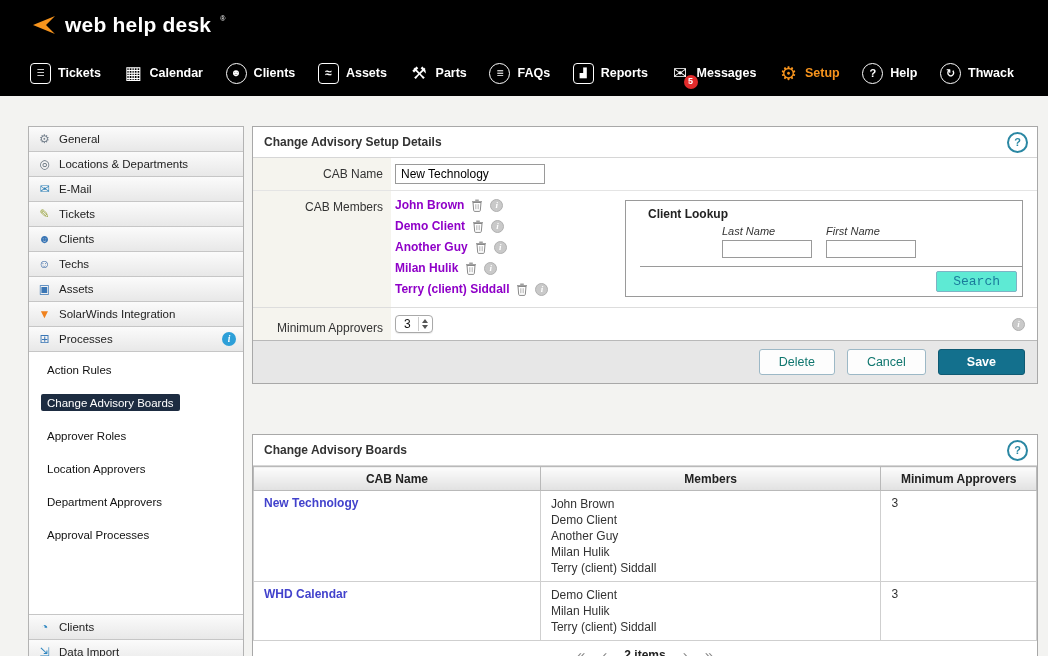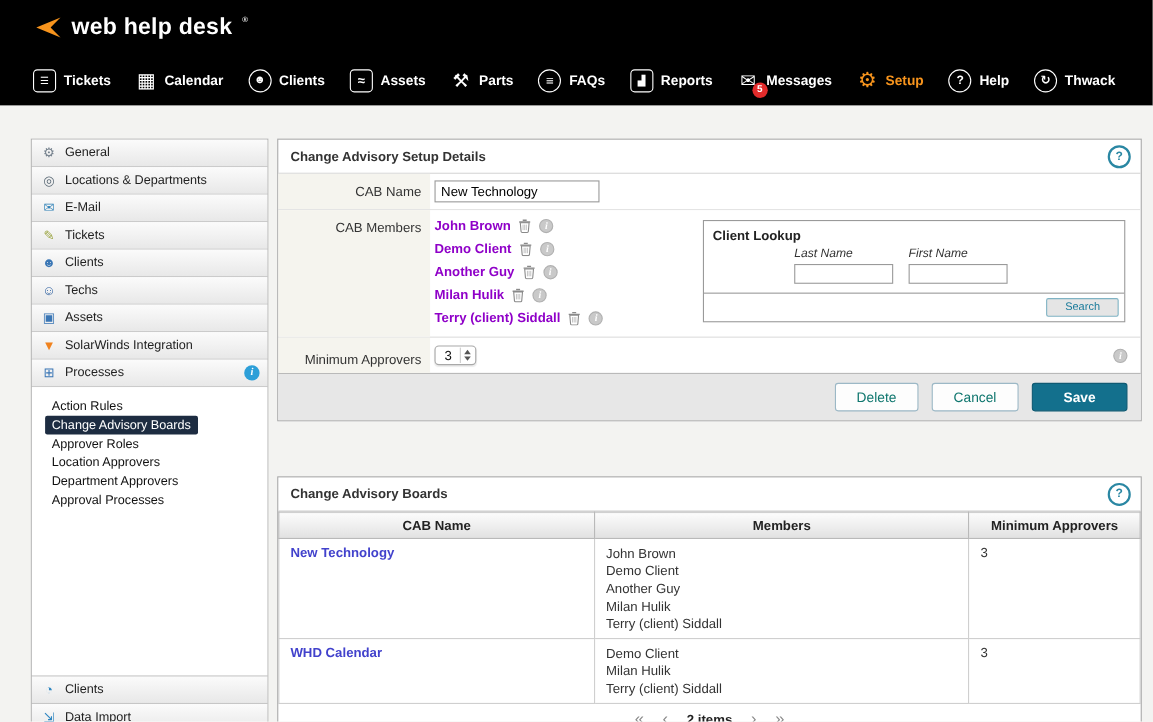--- a/index.html
+++ b/index.html
@@ -45,21 +45,21 @@
   .s-clients::before{content:"☻";color:#3a76b5;}
   .s-techs::before{content:"☺";color:#2a5d9f;}
   .s-assets::before{content:"▣";color:#3a76b5;}
   .s-solarwinds::before{content:"▼";color:#f0821e;}
   .s-processes::before{content:"⊞";color:#3a76b5;}
   .s-surveys::before{content:"◔";color:#2e86c1;}
   .s-parts2::before{content:"▤";color:#7d8a94;}
   .s-dataimport::before{content:"⇲";color:#2e86c1;}
   .info-blue{margin-left:auto;width:14px;height:14px;border-radius:50%;background:#2d9fd8;color:#fff;font-size:9.5px;font-style:italic;font-weight:bold;font-family:"Liberation Serif",serif;display:flex;align-items:center;justify-content:center;cursor:pointer;}
   .info-blue::before{content:"i";}
-  .side-sub{flex:1;background:#fff;padding:9px 6px 0 12px;display:flex;flex-direction:column;gap:0;}
+  .side-sub{flex:1;background:#fff;padding:9px 6px 0 12px;display:flex;flex-direction:column;gap:16px;}
   .sub-item{font-size:11.5px;color:#111;padding:2.5px 6px;width:fit-content;cursor:pointer;white-space:nowrap;}
   .sub-item.selected{background:var(--selected_navy,#1d2c41);color:#fff;border-radius:2px;}
 
   
   .content{width:786px;display:flex;flex-direction:column;}
   .panel{border:1px solid #a8a8a8;background:#fff;}
   .panel-head{height:30px;display:flex;align-items:center;justify-content:space-between;padding:0 9px 0 11px;border-bottom:1px solid #d6d6d6;}
   .panel-title{font-size:12px;font-weight:bold;color:#333;}
   .help-badge{width:17px;height:17px;border-radius:50%;border:2px solid #2a87a3;color:#2a87a3;font-weight:bold;font-size:11px;display:flex;align-items:center;justify-content:center;cursor:pointer;background:#fff;}
   .help-badge::before{content:"?";}
@@ -70,28 +70,28 @@
   .row-name{border-bottom:1px solid #e4e4e4;}
   .name-input{width:150px;height:20px;border:1px solid #9a9a9a;font-size:12px;font-family:inherit;padding:1px 5px;margin:6px 0 6px 4px;box-sizing:border-box;}
   .members-wrap{display:flex;padding:7px 0 10px 4px;}
   .member-list{display:flex;flex-direction:column;gap:7px;}
   .member-row{display:flex;align-items:center;gap:7px;}
   .member-link{color:var(--member_link,#8f00c8);font-size:12px;font-weight:bold;text-decoration:none;cursor:pointer;white-space:nowrap;}
   .trash-icon{cursor:pointer;display:inline-flex;}
   .info-gray{width:13px;height:13px;border-radius:50%;background:#c9c9c9;border:1px solid #b0b0b0;color:#fff;font-size:9px;font-style:italic;font-weight:bold;font-family:"Liberation Serif",serif;display:inline-flex;align-items:center;justify-content:center;box-sizing:border-box;}
   .info-gray::before{content:"i";}
 
-  .lookup{margin-left:auto;margin-right:14px;margin-top:2px;width:382px;border:1px solid #9a9a9a;background:#fff;align-self:flex-start;}
+  .lookup{margin-left:auto;margin-right:14px;margin-top:2px;width:382px;border:1px solid #9a9a9a;background:#fff;align-self:flex-start;padding-left:14px;}
   .lookup-title{font-size:12px;font-weight:bold;color:#222;padding:6px 8px 4px;}
   .lookup-fields{display:flex;gap:14px;padding:0 8px 8px 82px;}
   .lk-field{display:flex;flex-direction:column;gap:3px;}
   .lk-label{font-size:11px;color:#333;font-style:italic;}
   .lk-input{width:90px;height:18px;border:1px solid #9a9a9a;font-size:12px;font-family:inherit;padding:1px 4px;box-sizing:border-box;}
   .lookup-foot{border-top:1px solid #9a9a9a;padding:4px 5px;display:flex;justify-content:flex-end;}
-  .btn-search{background:#e5e5e5;border:1px solid #7fb3c4;color:#1a7b9b;font-size:10px;padding:2px 16px;border-radius:2px;cursor:pointer;font-family:Liberation Sans, sans-serif;}
+  .btn-search{background:#5eead4;border:1px solid #7fb3c4;color:#1a7b9b;font-size:13px;padding:2px 16px;border-radius:2px;cursor:pointer;font-family:Liberation Mono, monospace;}
 
   .row-min{border-top:1px solid #ddd;}
   .min-wrap{display:flex;align-items:center;padding:7px 0;}
   .stepper{display:inline-flex;align-items:center;border:1px solid #a9a9a9;border-radius:4px;background:#fff;padding:1px 1px 1px 8px;margin-left:4px;box-shadow:0 1px 1px rgba(0,0,0,.08);cursor:pointer;}
   .stepper-val{font-size:12px;margin-right:7px;color:#111;}
   .stepper-btns{display:flex;flex-direction:column;gap:2px;padding:2px 3px;border-left:1px solid #ccc;}
   .st-up{width:0;height:0;border-left:3.5px solid transparent;border-right:3.5px solid transparent;border-bottom:4.5px solid #555;}
   .st-dn{width:0;height:0;border-left:3.5px solid transparent;border-right:3.5px solid transparent;border-top:4.5px solid #555;}
   .min-info{margin-left:auto;margin-right:12px;}
 

